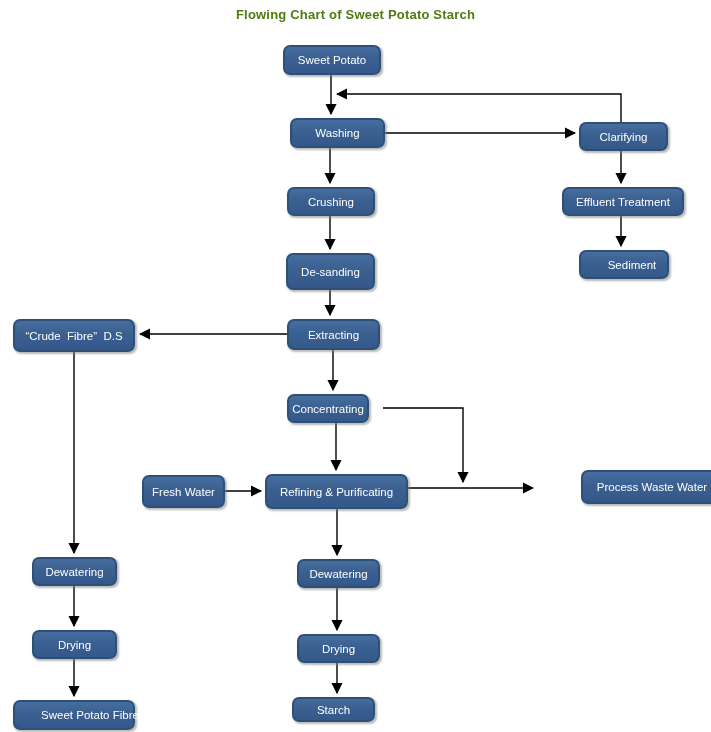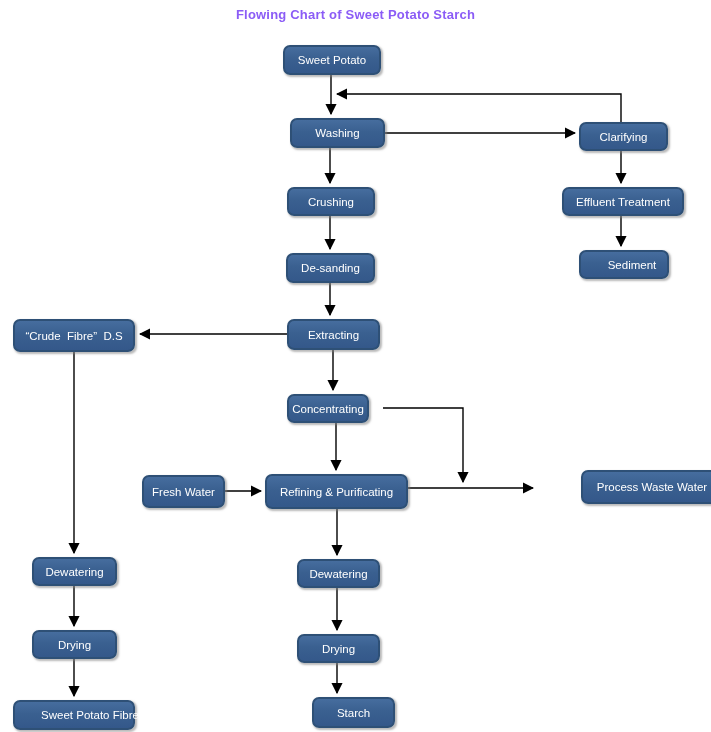--- a/index.html
+++ b/index.html
@@ -12,21 +12,21 @@
     overflow: hidden;
   }
   .title {
     position: absolute;
     top: 7px;
     left: 0;
     width: 100%;
     text-align: center;
     font-size: 13px;
     font-weight: bold;
-    color: #8b5cf6;
+    color: #4d7c0f;
     letter-spacing: 0.2px;
   }
   svg.edge-layer {
     position: absolute;
     left: 0; top: 0;
     width: 711px; height: 732px;
   }
   svg.edge-layer path {
     stroke: #000000;
     stroke-width: 1.4;
@@ -46,31 +46,31 @@
     font-size: 11.5px;
     text-align: right;
     white-space: pre;
   }
   
   #n-sweet-potato      { left:283px; top:45px;  width:98px;  height:30px; }
   #n-washing           { left:290px; top:118px; width:95px;  height:30px; }
   #n-clarifying        { left:579px; top:122px; width:89px;  height:29px; }
   #n-crushing          { left:287px; top:187px; width:88px;  height:29px; }
   #n-effluent          { left:562px; top:187px; width:122px; height:29px; }
-  #n-desanding         { left:286px; top:253px; width:89px;  height:30px; }
+  #n-desanding         { left:286px; top:253px; width:89px;  height:37px; }
   #n-sediment          { left:579px; top:250px; width:90px;  height:29px;padding-left:16px; }
   #n-crude-fibre       { left:13px;  top:319px; width:122px; height:33px; }
   #n-extracting        { left:287px; top:319px; width:93px;  height:31px; }
   #n-concentrating     { left:287px; top:394px; width:82px;  height:29px; }
   #n-fresh-water       { left:142px; top:475px; width:83px;  height:33px; }
   #n-refining          { left:265px; top:474px; width:143px; height:35px; }
   #n-pww               { left:537px; top:470px; width:142px; height:34px;margin-left:44px; }
   #n-dewatering-c      { left:297px; top:559px; width:83px;  height:29px; }
   #n-drying-c          { left:297px; top:634px; width:83px;  height:29px; }
-  #n-starch            { left:312px; top:697px; width:83px;  height:31px; }
+  #n-starch            { left:292px; top:697px; width:83px;  height:25px; }
   #n-dewatering-l      { left:32px;  top:557px; width:85px;  height:29px; }
   #n-drying-l          { left:32px;  top:630px; width:85px;  height:29px; }
   #n-spf               { left:13px;  top:700px; width:122px; height:30px;padding-left:32px; }
 </style>
 </head>
 <body>
 
 <div class="canvas">
 
   <div class="title">Flowing Chart of Sweet Potato Starch</div>

